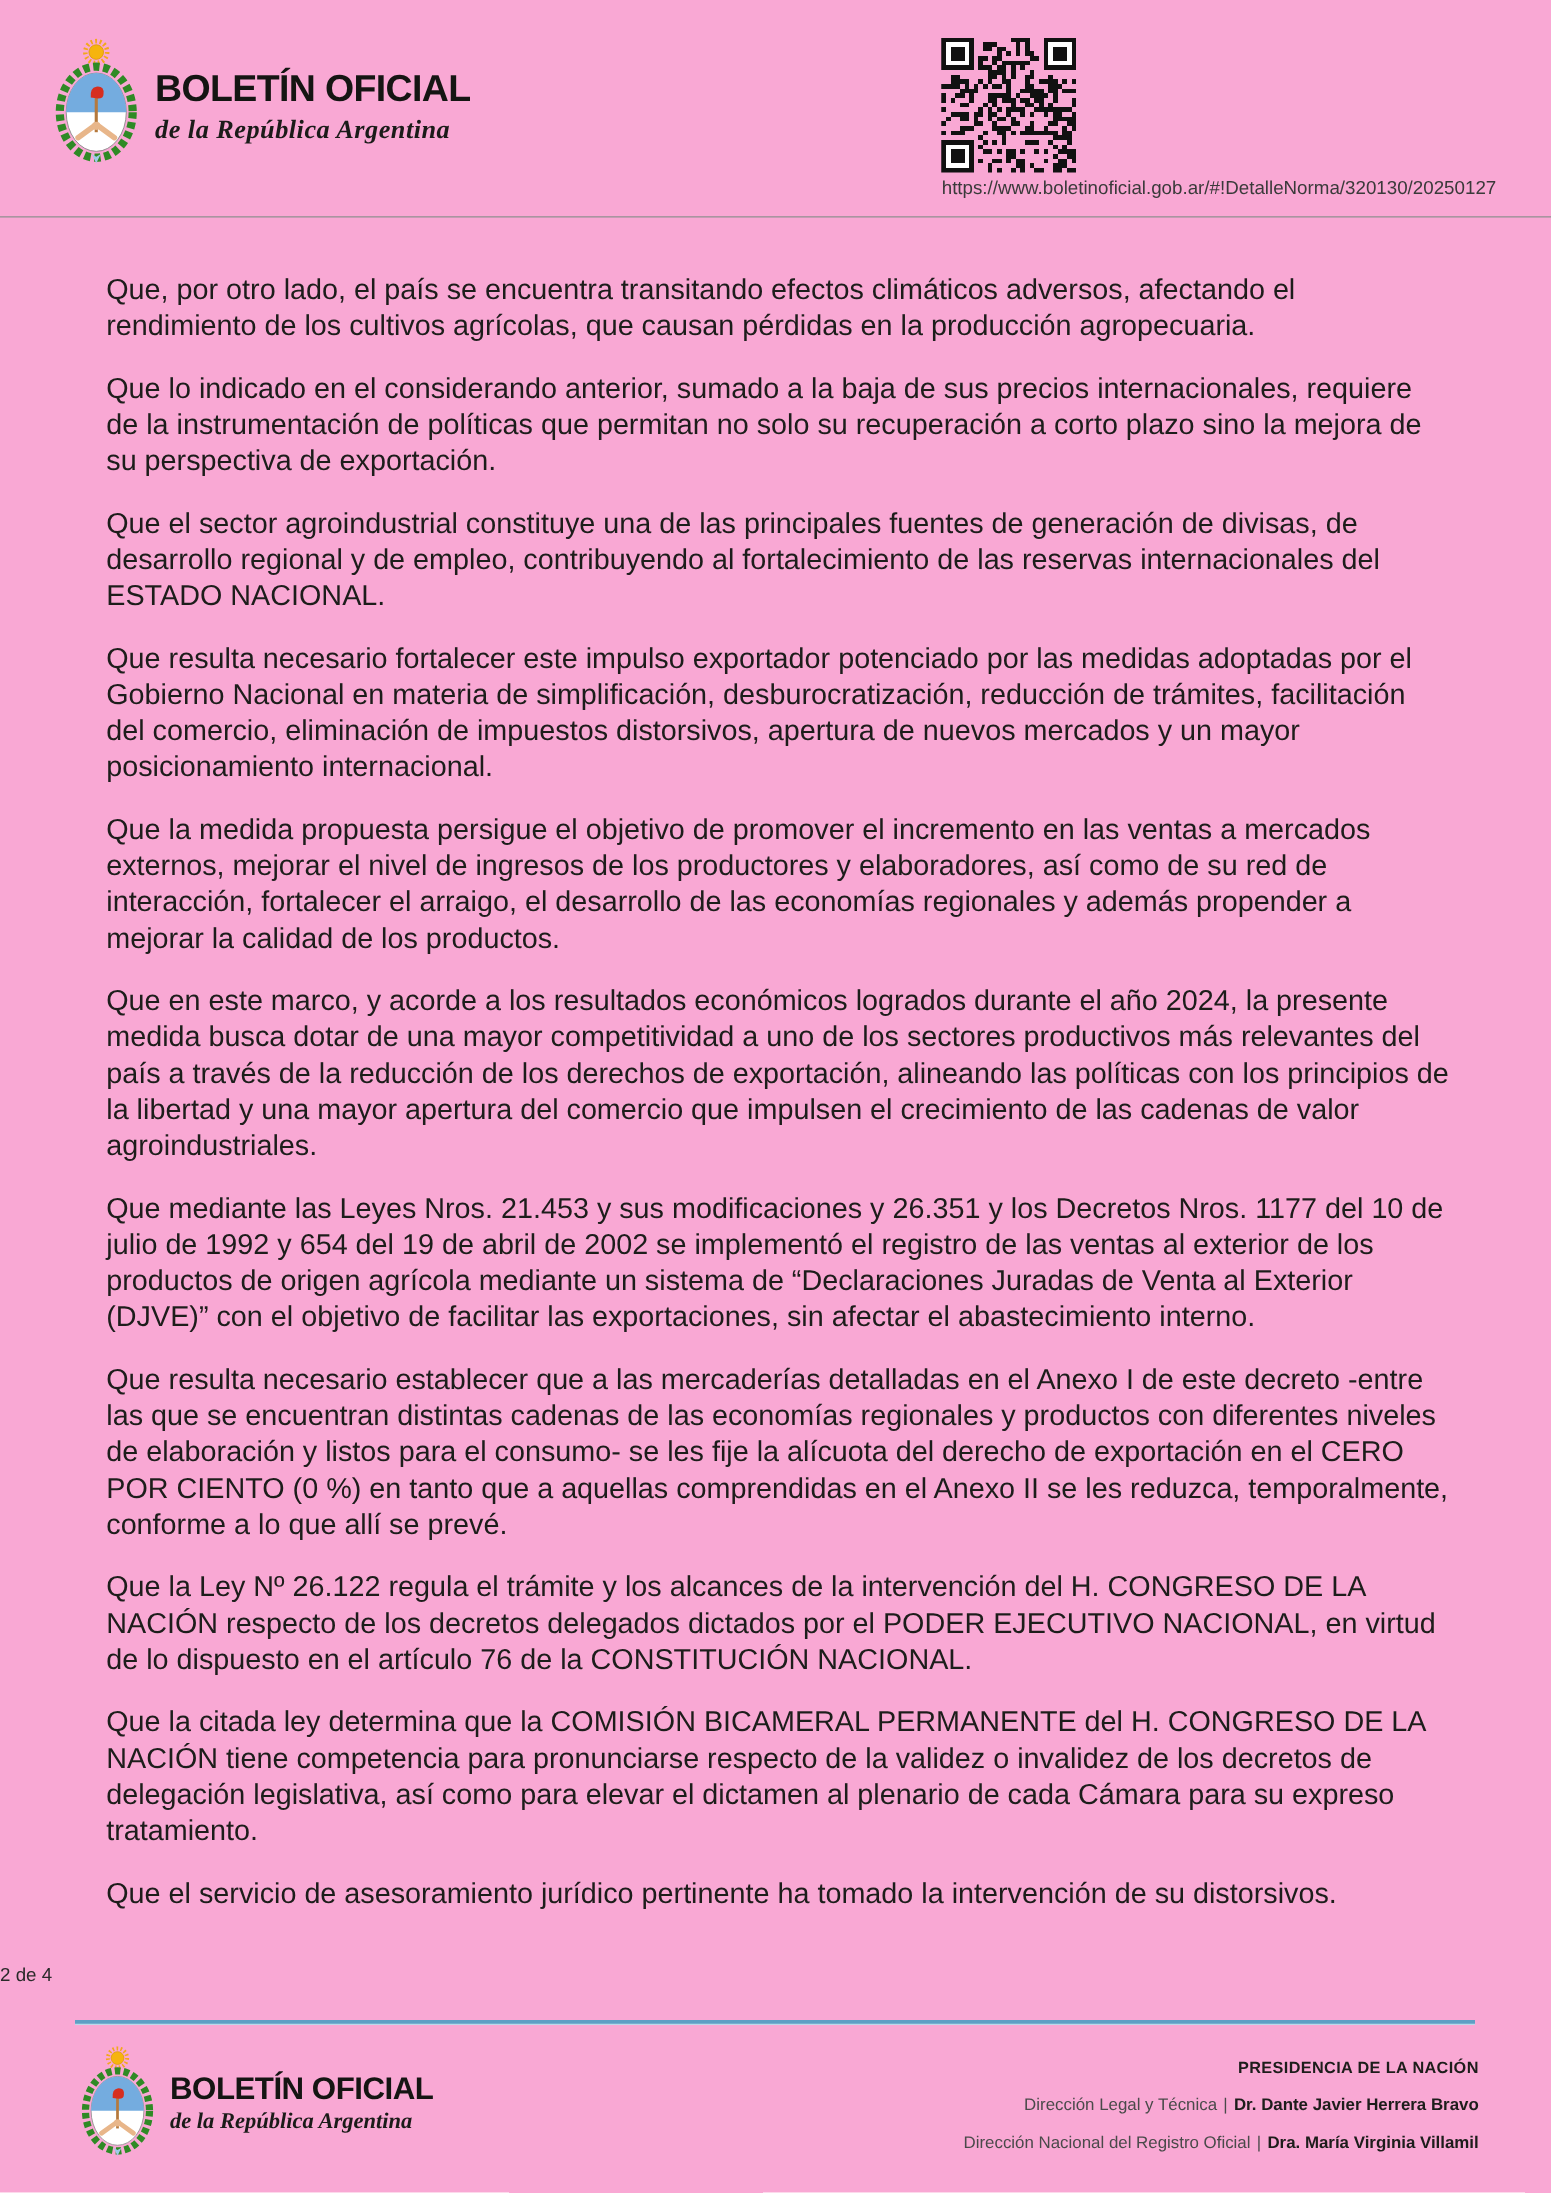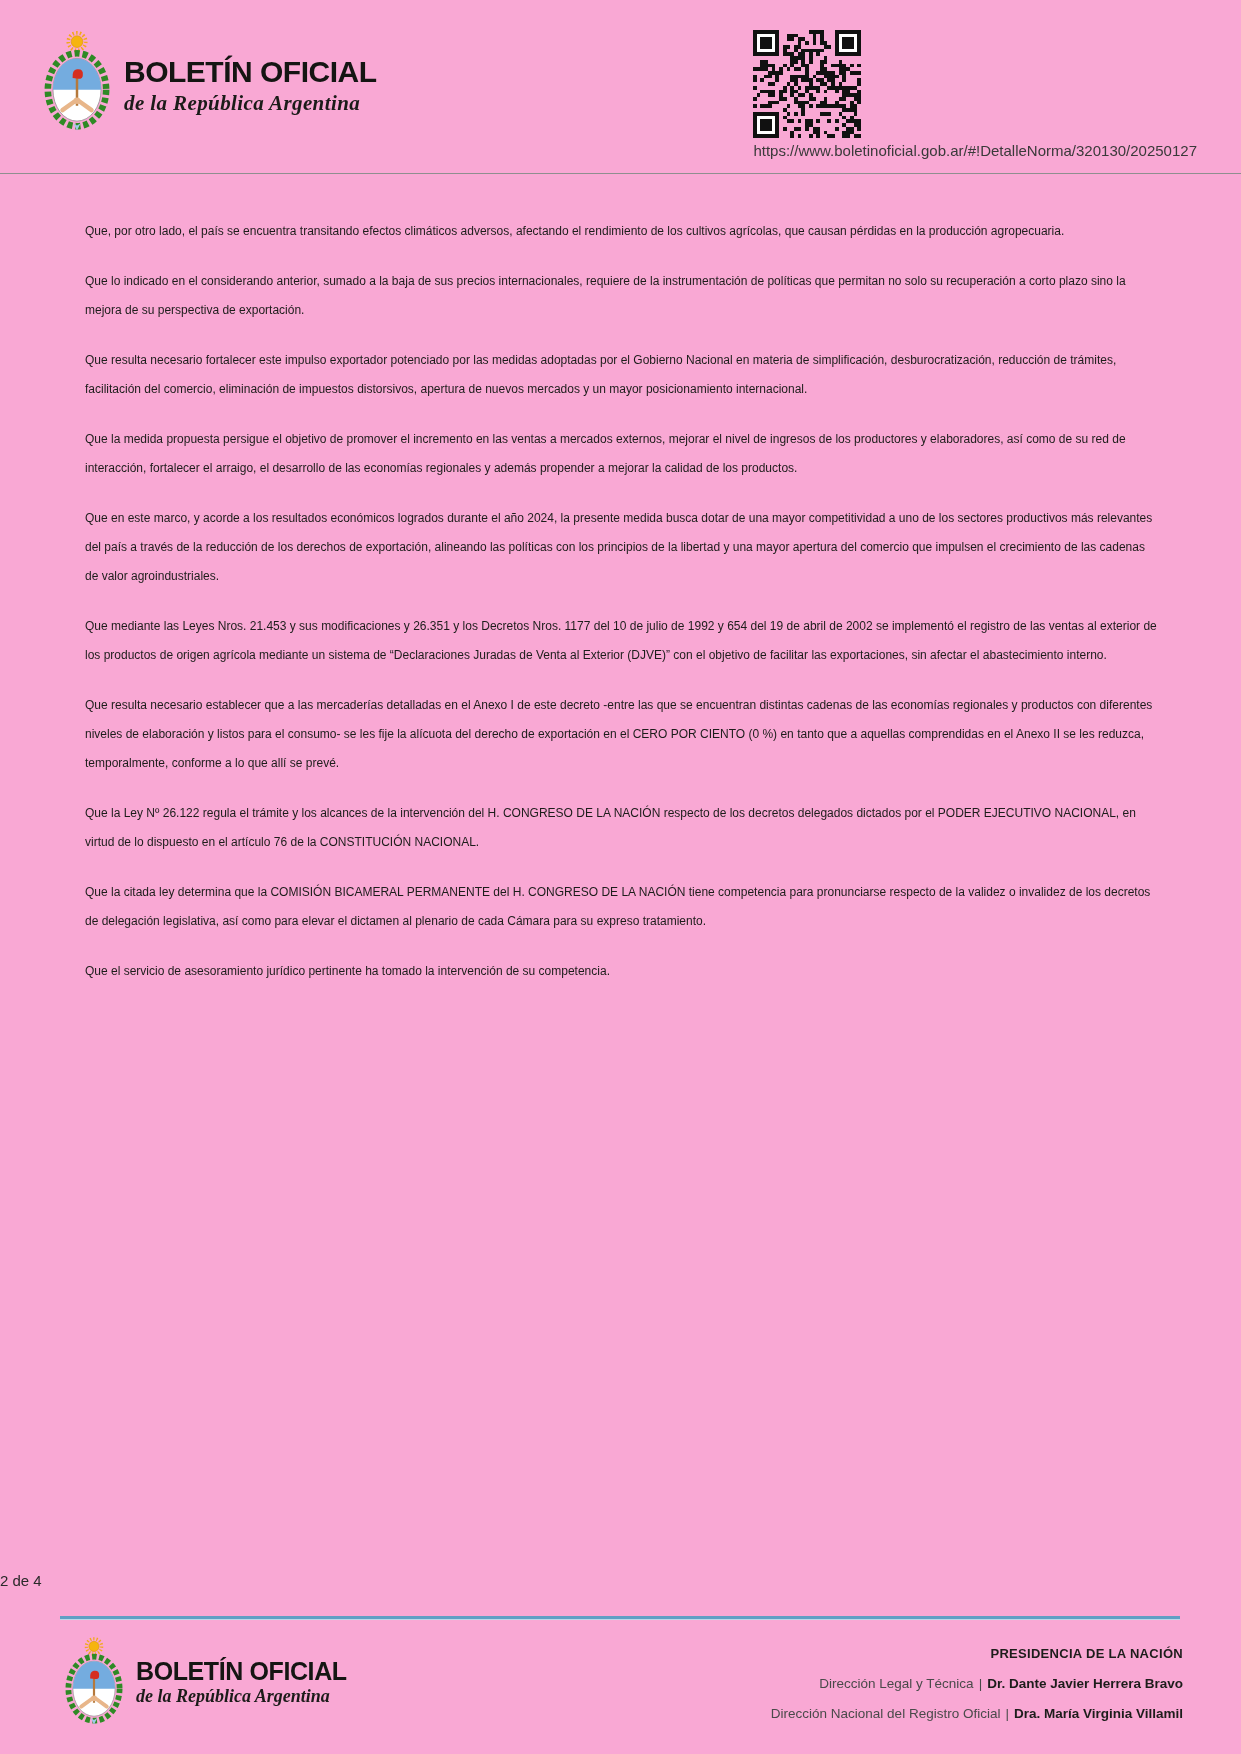--- a/index.html
+++ b/index.html
@@ -17,21 +17,21 @@
   .brand-text { padding-top:26px; }
   .brand-title { font-weight:bold; font-size:30px; letter-spacing:-0.5px; line-height:1.05; color:#151513; }
   .brand-subtitle { font-family:"Liberation Serif", serif; font-style:italic; font-weight:600; font-size:21px; margin-top:3px; letter-spacing:0.4px; color:#1b1b19; }
   .header-right { display:flex; flex-direction:column; }
   .qr-svg { width:108px; height:108px; }
   .header-url { font-size:15px; color:#3a3a3a; margin-top:4px; }
   .header-rule { border:none; border-top:1.5px solid #8f8f8f; margin:14px 0 0 0; }
 
   
   main { padding:43px 80px 0 85px; }
-  main p { font-size:12px; line-height:29px; margin:0 0 21px 0; text-align:left; }
+  main p { font-size:23px; line-height:29px; margin:0 0 21px 0; text-align:left; }
 
   
   .page-number { position:absolute; top:1572px; left:0; right:0; text-align:left; font-size:15px; color:#2a2a2a; }
   .footer-rule { position:absolute; top:1616px; left:60px; right:61px; height:3px; background:#5f9fc4; border-bottom:1px solid #bcd9ea; }
   footer { position:absolute; top:1636px; left:62px; right:58px; display:flex; justify-content:space-between; align-items:flex-start; }
   .footer-brand { display:flex; gap:10px; }
   .crest-sm { width:64px; height:90px; }
   .footer-brand-text { padding-top:22px; }
   .footer-brand-title { font-weight:bold; font-size:25px; letter-spacing:-0.4px; line-height:1.05; color:#151513; }
   .footer-brand-subtitle { font-family:"Liberation Serif", serif; font-style:italic; font-weight:600; font-size:18px; margin-top:2px; color:#1b1b19; }
@@ -380,28 +380,29 @@
       </svg>
       <div class="header-url">https://www.boletinoficial.gob.ar/#!DetalleNorma/320130/20250127</div>
     </div>
   </header>
 
   <hr class="header-rule">
 
   <main>
     <p>Que, por otro lado, el país se encuentra transitando efectos climáticos adversos, afectando el rendimiento de los cultivos agrícolas, que causan pérdidas en la producción agropecuaria.</p>
     <p>Que lo indicado en el considerando anterior, sumado a la baja de sus precios internacionales, requiere de la instrumentación de políticas que permitan no solo su recuperación a corto plazo sino la mejora de su perspectiva de exportación.</p>
+    <p>Que el sector agroindustrial constituye una de las principales fuentes de generación de divisas, de desarrollo regional y de empleo, contribuyendo al fortalecimiento de las reservas internacionales del ESTADO NACIONAL.</p>
     <p>Que resulta necesario fortalecer este impulso exportador potenciado por las medidas adoptadas por el Gobierno Nacional en materia de simplificación, desburocratización, reducción de trámites, facilitación del comercio, eliminación de impuestos distorsivos, apertura de nuevos mercados y un mayor posicionamiento internacional.</p>
     <p>Que la medida propuesta persigue el objetivo de promover el incremento en las ventas a mercados externos, mejorar el nivel de ingresos de los productores y elaboradores, así como de su red de interacción, fortalecer el arraigo, el desarrollo de las economías regionales y además propender a mejorar la calidad de los productos.</p>
     <p>Que en este marco, y acorde a los resultados económicos logrados durante el año 2024, la presente medida busca dotar de una mayor competitividad a uno de los sectores productivos más relevantes del país a través de la reducción de los derechos de exportación, alineando las políticas con los principios de la libertad y una mayor apertura del comercio que impulsen el crecimiento de las cadenas de valor agroindustriales.</p>
     <p>Que mediante las Leyes Nros. 21.453 y sus modificaciones y 26.351 y los Decretos Nros. 1177 del 10 de julio de 1992 y 654 del 19 de abril de 2002 se implementó el registro de las ventas al exterior de los productos de origen agrícola mediante un sistema de “Declaraciones Juradas de Venta al Exterior (DJVE)” con el objetivo de facilitar las exportaciones, sin afectar el abastecimiento interno.</p>
     <p>Que resulta necesario establecer que a las mercaderías detalladas en el Anexo I de este decreto -entre las que se encuentran distintas cadenas de las economías regionales y productos con diferentes niveles de elaboración y listos para el consumo- se les fije la alícuota del derecho de exportación en el CERO POR CIENTO (0 %) en tanto que a aquellas comprendidas en el Anexo II se les reduzca, temporalmente, conforme a lo que allí se prevé.</p>
     <p>Que la Ley Nº 26.122 regula el trámite y los alcances de la intervención del H. CONGRESO DE LA NACIÓN respecto de los decretos delegados dictados por el PODER EJECUTIVO NACIONAL, en virtud de lo dispuesto en el artículo 76 de la CONSTITUCIÓN NACIONAL.</p>
     <p>Que la citada ley determina que la COMISIÓN BICAMERAL PERMANENTE del H. CONGRESO DE LA NACIÓN tiene competencia para pronunciarse respecto de la validez o invalidez de los decretos de delegación legislativa, así como para elevar el dictamen al plenario de cada Cámara para su expreso tratamiento.</p>
-    <p>Que el servicio de asesoramiento jurídico pertinente ha tomado la intervención de su competencia.</p>
+    <p>Que el servicio de asesoramiento jurídico pertinente ha tomado la intervención de su distorsivos.</p>
   </main>
 
   <div class="page-number">2 de 4</div>
   <div class="footer-rule"></div>
 
   <footer>
     <div class="footer-brand">
       <svg class="crest-sm" viewBox="0 0 100 140">
           <use href="#escudo"></use>
         </svg>

